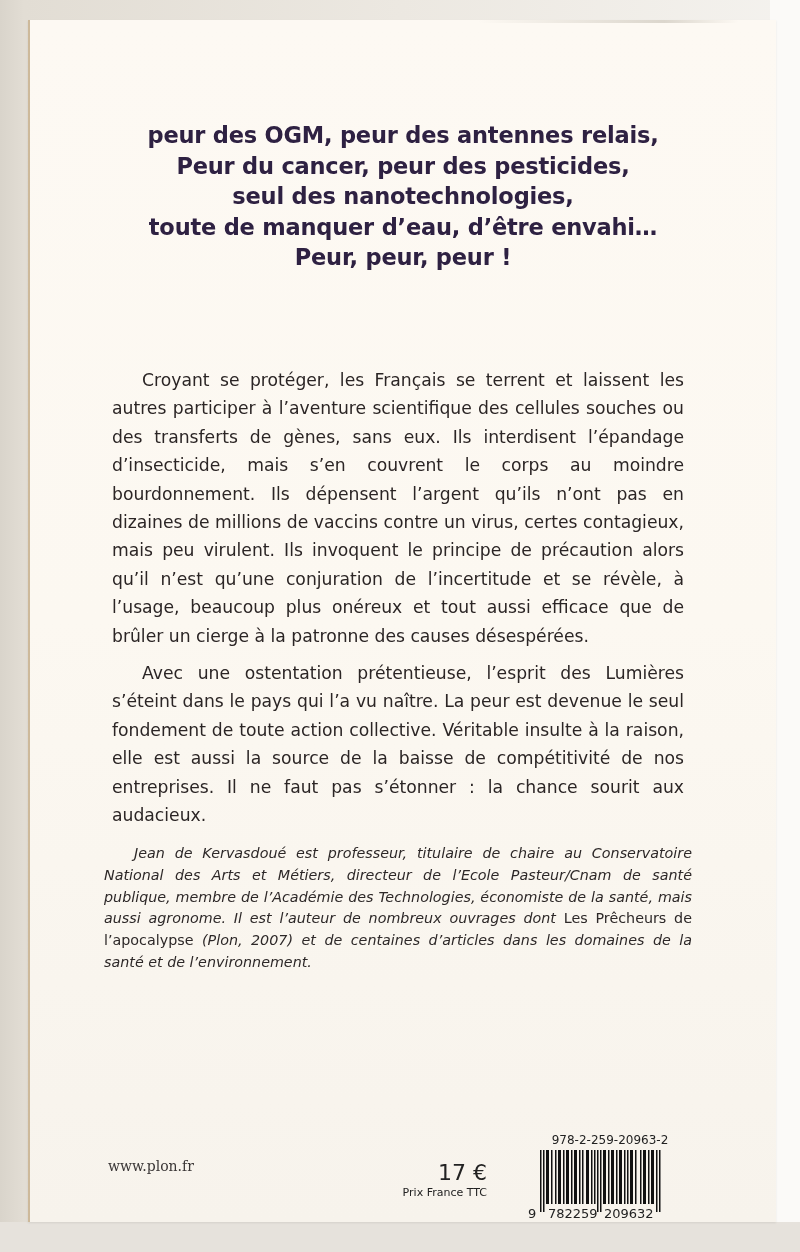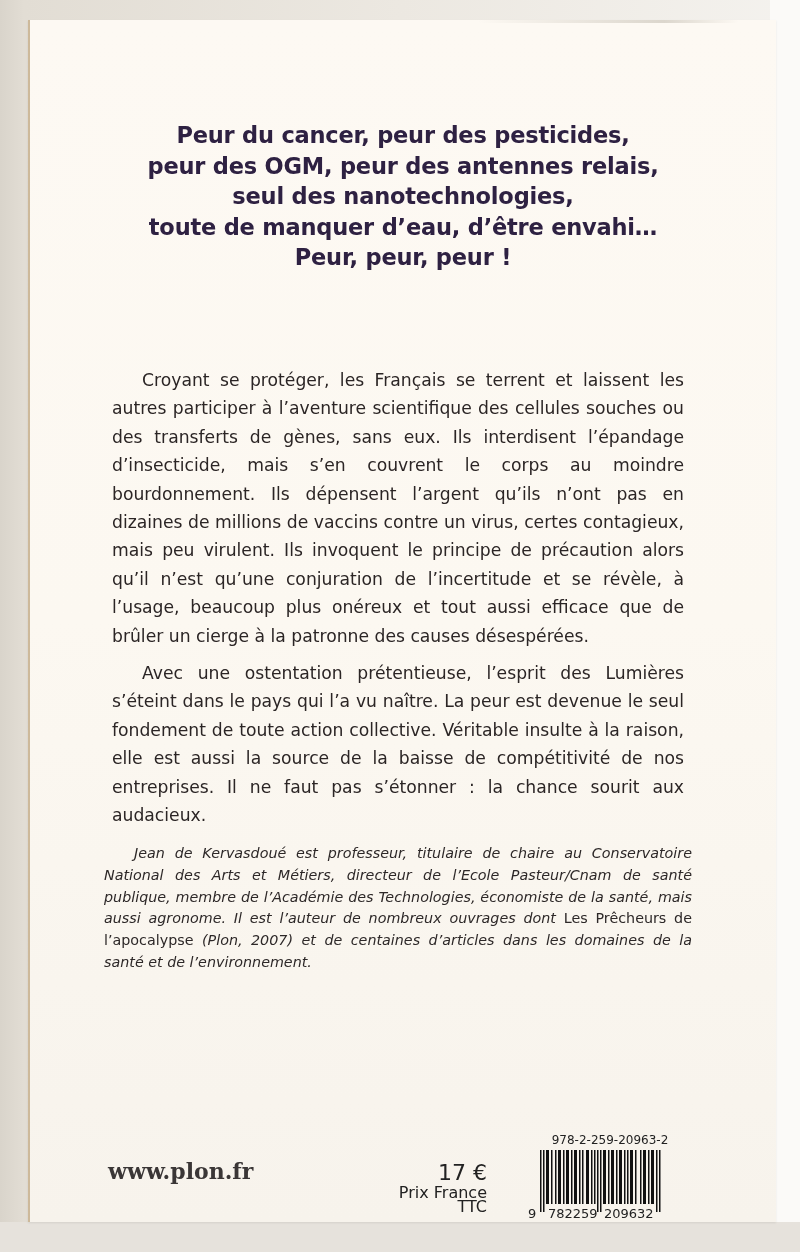--- a/index.html
+++ b/index.html
@@ -42,49 +42,49 @@
     .bio {
       position: absolute; left: 73px; width: 590px; top: 822px;
       color: #2d2828; font-family: "DejaVu Sans", sans-serif;
       font-style: italic; font-size: 14.3px; line-height: 21.8px;
       text-align: justify;
     }
     .bio p { margin: 1px; text-indent: 30px; }
     .bio .roman { font-style: normal; }
     .website {
       position: absolute; left: 78px; top: 1138px;
-      color: #3a3636; font-family: "DejaVu Serif", serif; font-size: 22px; font-weight: bold;
+      color: #3a3636; font-family: "DejaVu Serif", serif; font-size: 14px;
     }
     .price {
       position: absolute; left: 335px; top: 1140px; width: 122px;
       text-align: right; color: #222;
     }
     .price .amount { font-size: 22px; line-height: 26px; font-family: "DejaVu Sans", sans-serif; }
-    .price .label { font-size: 16px; line-height: 14px; font-family: "DejaVu Sans", sans-serif; }
+    .price .label { font-size: 11px; line-height: 14px; font-family: "DejaVu Sans", sans-serif; }
     .isbn-text {
       position: absolute; left: 510px; top: 1113px; width: 140px;
       font-size: 12px; color: #222; text-align: center;
       font-family: "DejaVu Sans", sans-serif;
     }
     .barcode {
       position: absolute; left: 490px; top: 1130px; width: 160px; height: 70px;
     }
     .barcode svg { display: block; }
   </style>
 </head>
 <body>
 
 <div class="bg-right"></div>
 <div class="bg-bottom"></div>
 
 <div class="book">
 
   <div class="headline">
+    <span class="line">peur des OGM, peur des antennes relais,</span>
     <span class="line">Peur du cancer, peur des pesticides,</span>
-    <span class="line">peur des OGM, peur des antennes relais,</span>
     <span class="line">seul des nanotechnologies,</span>
     <span class="line">toute de manquer d’eau, d’être envahi…</span>
     <span class="line">Peur, peur, peur !</span>
   </div>
 
   <div class="body-text">
     <p>Croyant se protéger, les Français se terrent et laissent les autres participer à l’aventure scientifique des cellules souches ou des transferts de gènes, sans eux. Ils interdisent l’épandage d’insecticide, mais s’en couvrent le corps au moindre bourdonnement. Ils dépensent l’argent qu’ils n’ont pas en dizaines de millions de vaccins contre un virus, certes contagieux, mais peu virulent. Ils invoquent le principe de précaution alors qu’il n’est qu’une conjuration de l’incertitude et se révèle, à l’usage, beaucoup plus onéreux et tout aussi efficace que de brûler un cierge à la patronne des causes désespérées.</p>
     <p>Avec une ostentation prétentieuse, l’esprit des Lumières s’éteint dans le pays qui l’a vu naître. La peur est devenue le seul fondement de toute action collective. Véritable insulte à la raison, elle est aussi la source de la baisse de compétitivité de nos entreprises. Il ne faut pas s’étonner : la chance sourit aux audacieux.</p>
   </div>
 

